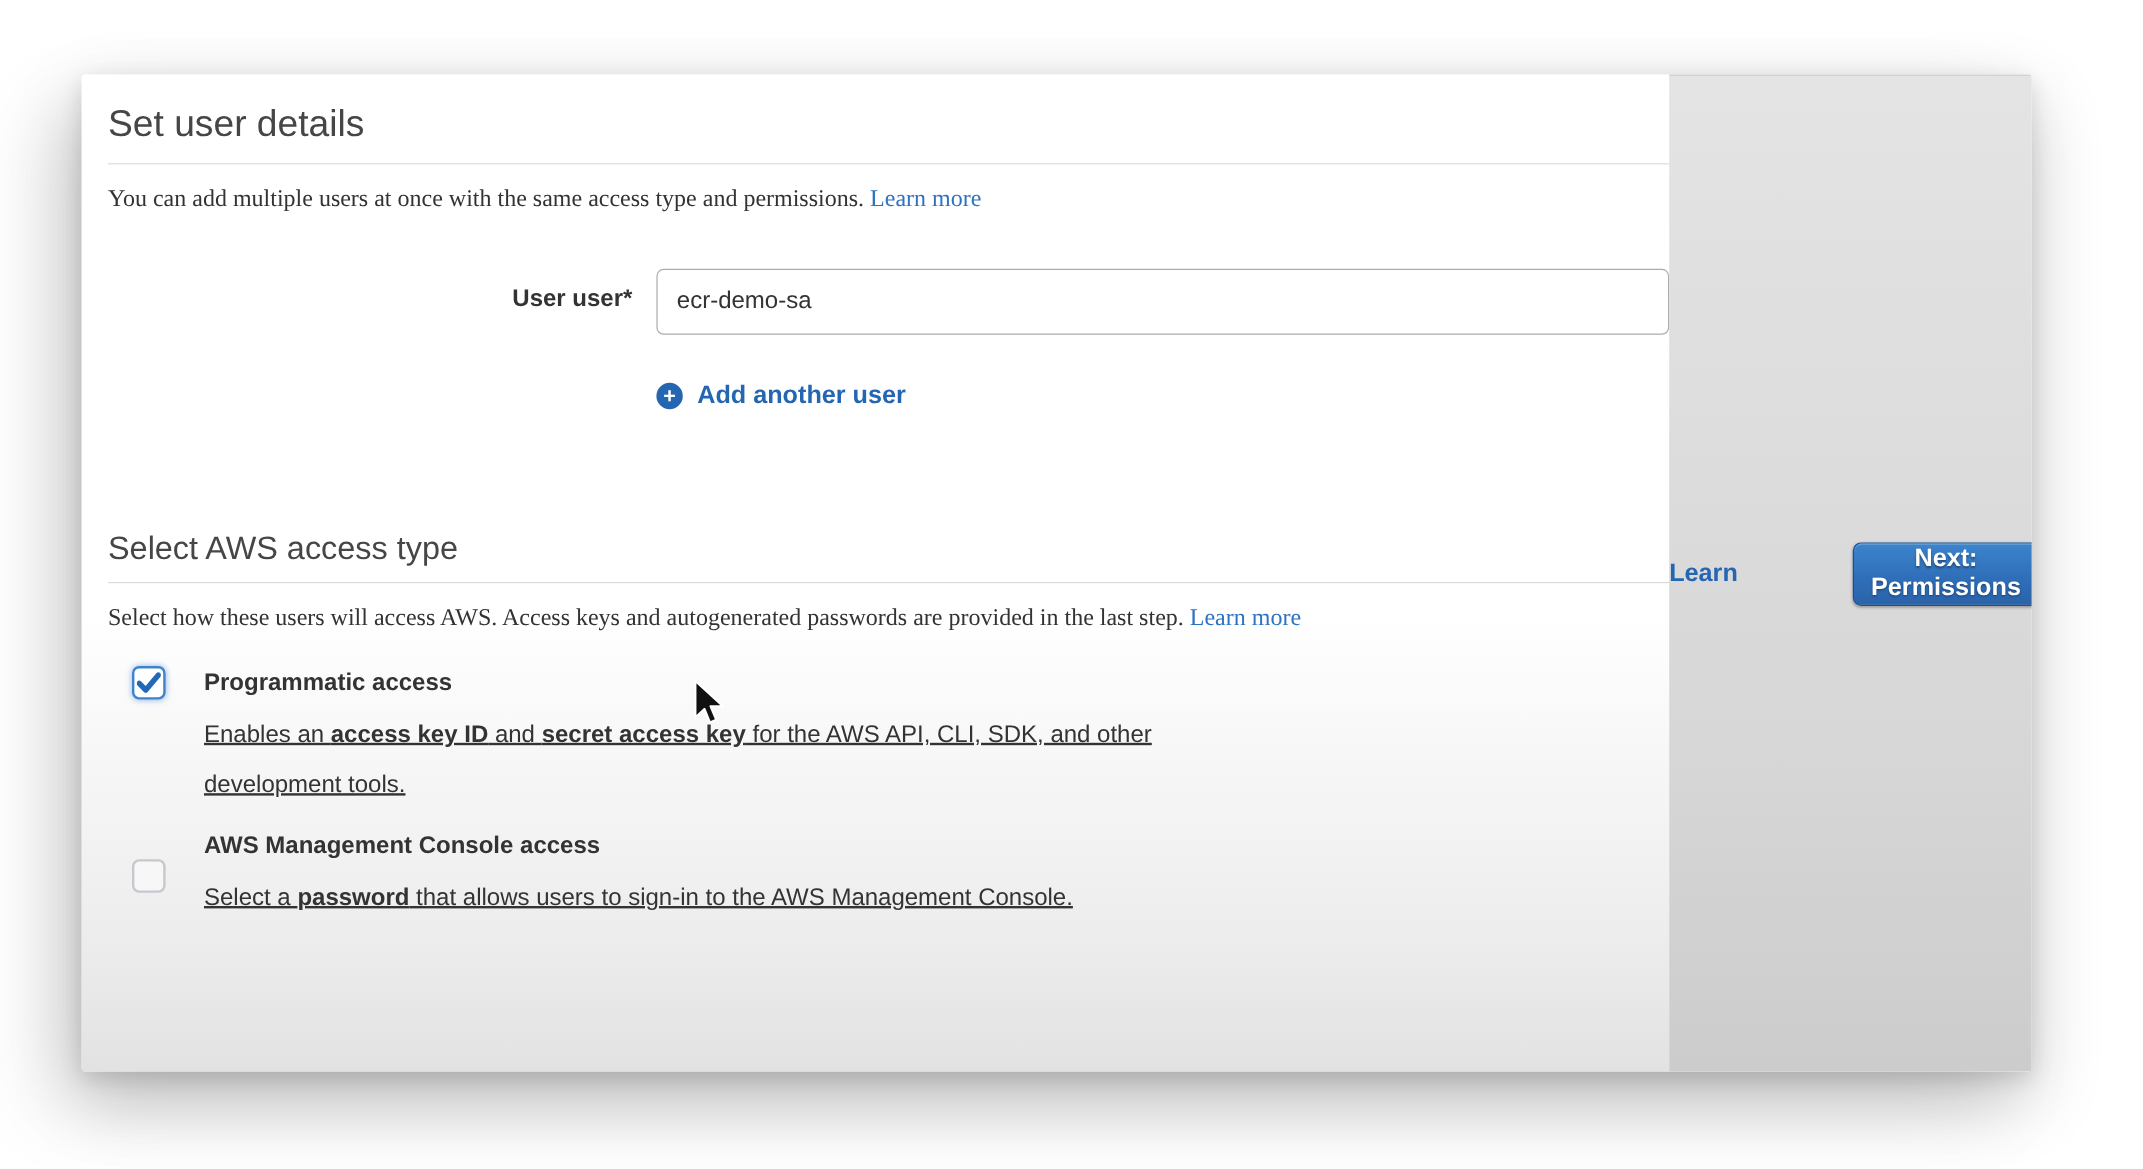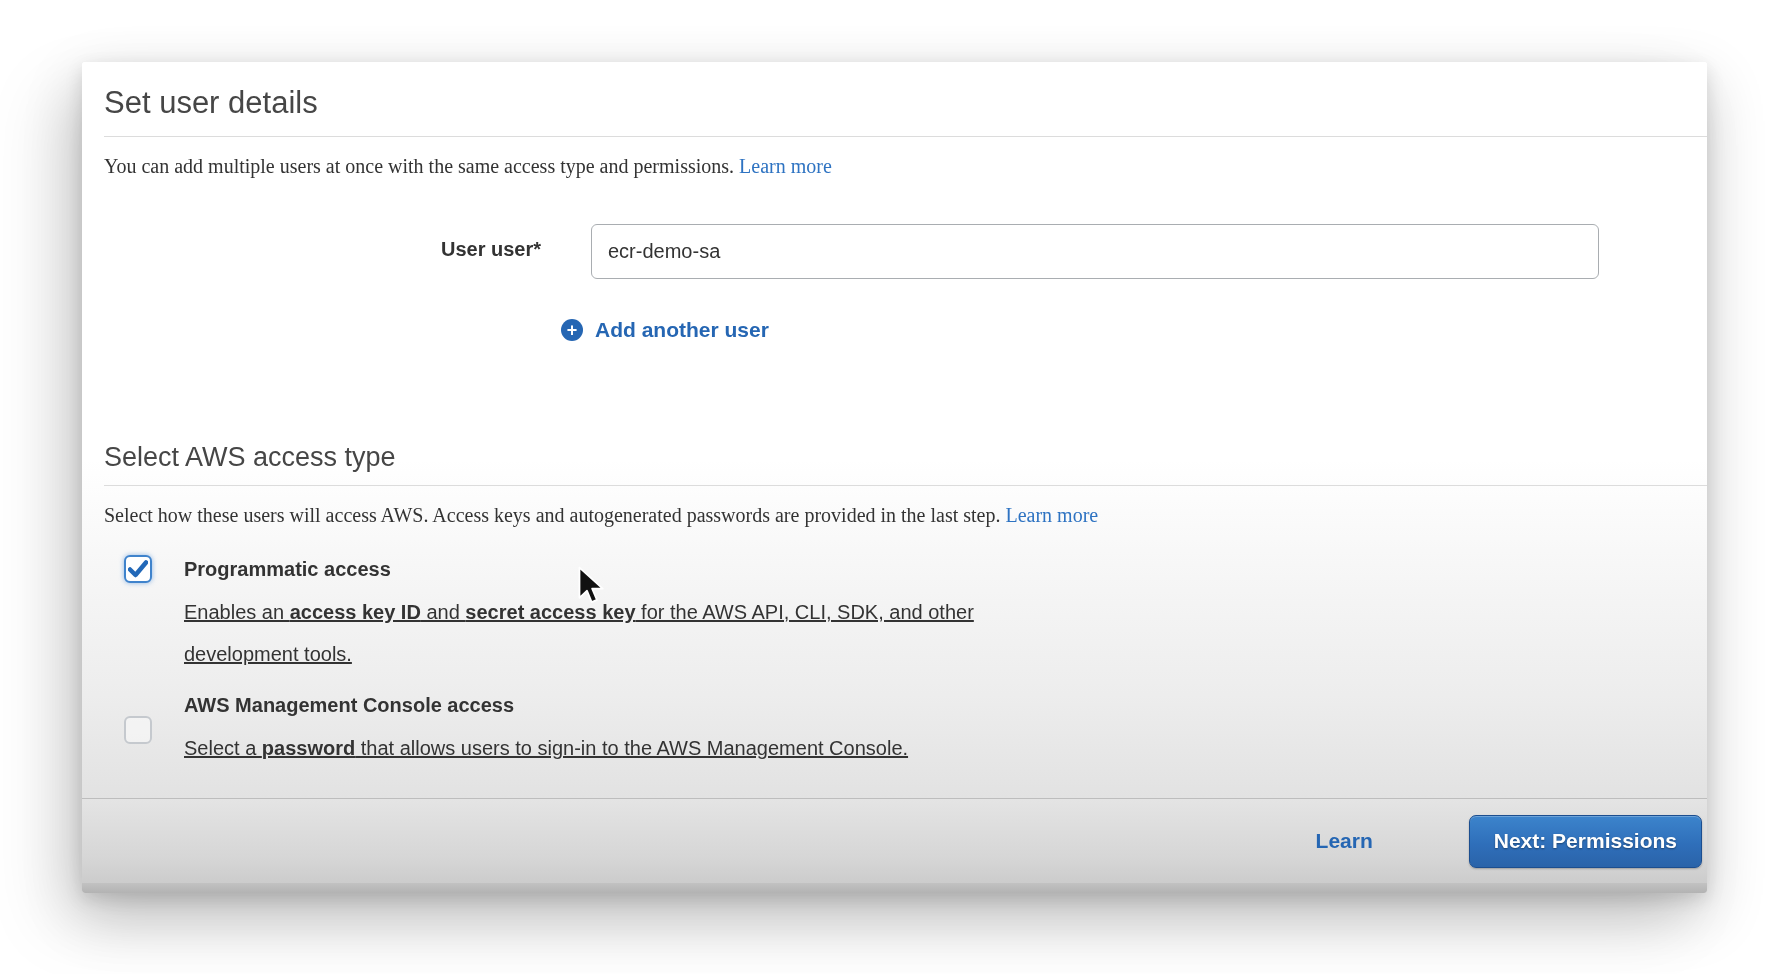--- a/index.html
+++ b/index.html
@@ -5,26 +5,26 @@
   * { margin: 0; padding: 0; box-sizing: border-box; }
   html, body { width: 1786px; height: 974px; overflow: hidden; }
   body {
     background: #ffffff;
     font-family: "Liberation Sans", "DejaVu Sans", sans-serif;
     color: #333;
     position: relative;
   }
   .panel {
     position: absolute;
-    left: 82px; top: 62px;
+    left: 68px; top: 62px;
     width: 1625px; height: 831px;
     background: #fff;
     border-radius: 3px;
     box-shadow: 0 22px 60px rgba(0,0,0,.20), 0 6px 18px rgba(0,0,0,.12), -30px 30px 70px rgba(0,0,0,.10);
-    display: flex; flex-direction: column;
+    display: flex; flex-direction: row;
     overflow: hidden;
   }
   .content {
     flex: 1 1 auto;
     padding: 21px 0 0 22px;
     background: linear-gradient(180deg, #ffffff 0%, #ffffff 54%, #ededed 86%, #e2e2e2 100%);
   }
   h1.page-title {
     font-size: 31px; font-weight: 400; color: #464646; line-height: 40px;
   }
@@ -47,28 +47,27 @@
   .form-row { display: flex; align-items: flex-start; }
   .form-label {
     width: 437px; text-align: right; flex: 0 0 437px;
     font-size: 20px; font-weight: bold; color: #333;
   }
   .form-control { margin-left: 20px; }
 
   .user-name-row { margin-top: 44px; }
   .user-name-row .form-label { padding-top: 14px; }
   input.text-input {
-    width: 1008px; height: 55px;
+    width: 844px; height: 55px;
     border: 1px solid #a9adb1; border-radius: 6px;
     font-family: "Liberation Sans", "DejaVu Sans", sans-serif;
     font-size: 20px; color: #333;
     padding: 0 16px;
     background: #fff;
     outline: none;
-    margin-left: 30px;
   }
   .add-user-row { margin-top: 39px; }
   .add-user-link { display: inline-flex; align-items: center; font-size: 21px; }
   .plus-circle {
     width: 22px; height: 22px; border-radius: 50%;
     background: #2566b3; color: #fff;
     display: inline-flex; align-items: center; justify-content: center;
     font-size: 18px; font-weight: bold; line-height: 1;
     margin-right: 12px;
   }
@@ -101,21 +100,21 @@
 
   .footer {
     flex: 0 0 85px;
     background: linear-gradient(180deg, #e4e4e4 0%, #d6d6d6 70%, #cccccc 100%);
     border-top: 1px solid #bdbdbd;
     display: flex; align-items: center; justify-content: flex-end;
     padding-right: 5px;
   }
   .cancel-link { font-size: 21px; margin-right: 52px; }
   .next-button {
-    height: 53px; padding: 0 24px;
+    height: 53px; padding: 0 14px;
     border: 1px solid #1c4e8f; border-radius: 7px;
     background: linear-gradient(180deg, #3c84cc 0%, #2f6fba 55%, #2a63a9 100%);
     color: #fff; font-size: 21px; font-weight: bold;
     font-family: "Liberation Sans", "DejaVu Sans", sans-serif;
     text-shadow: 0 1px 2px rgba(0,0,0,.4);
     box-shadow: inset 0 1px 0 rgba(255,255,255,.25), 0 1px 2px rgba(0,0,0,.25);
     cursor: pointer;
     margin-left: 44px;
   }
   .bottom-strip {

